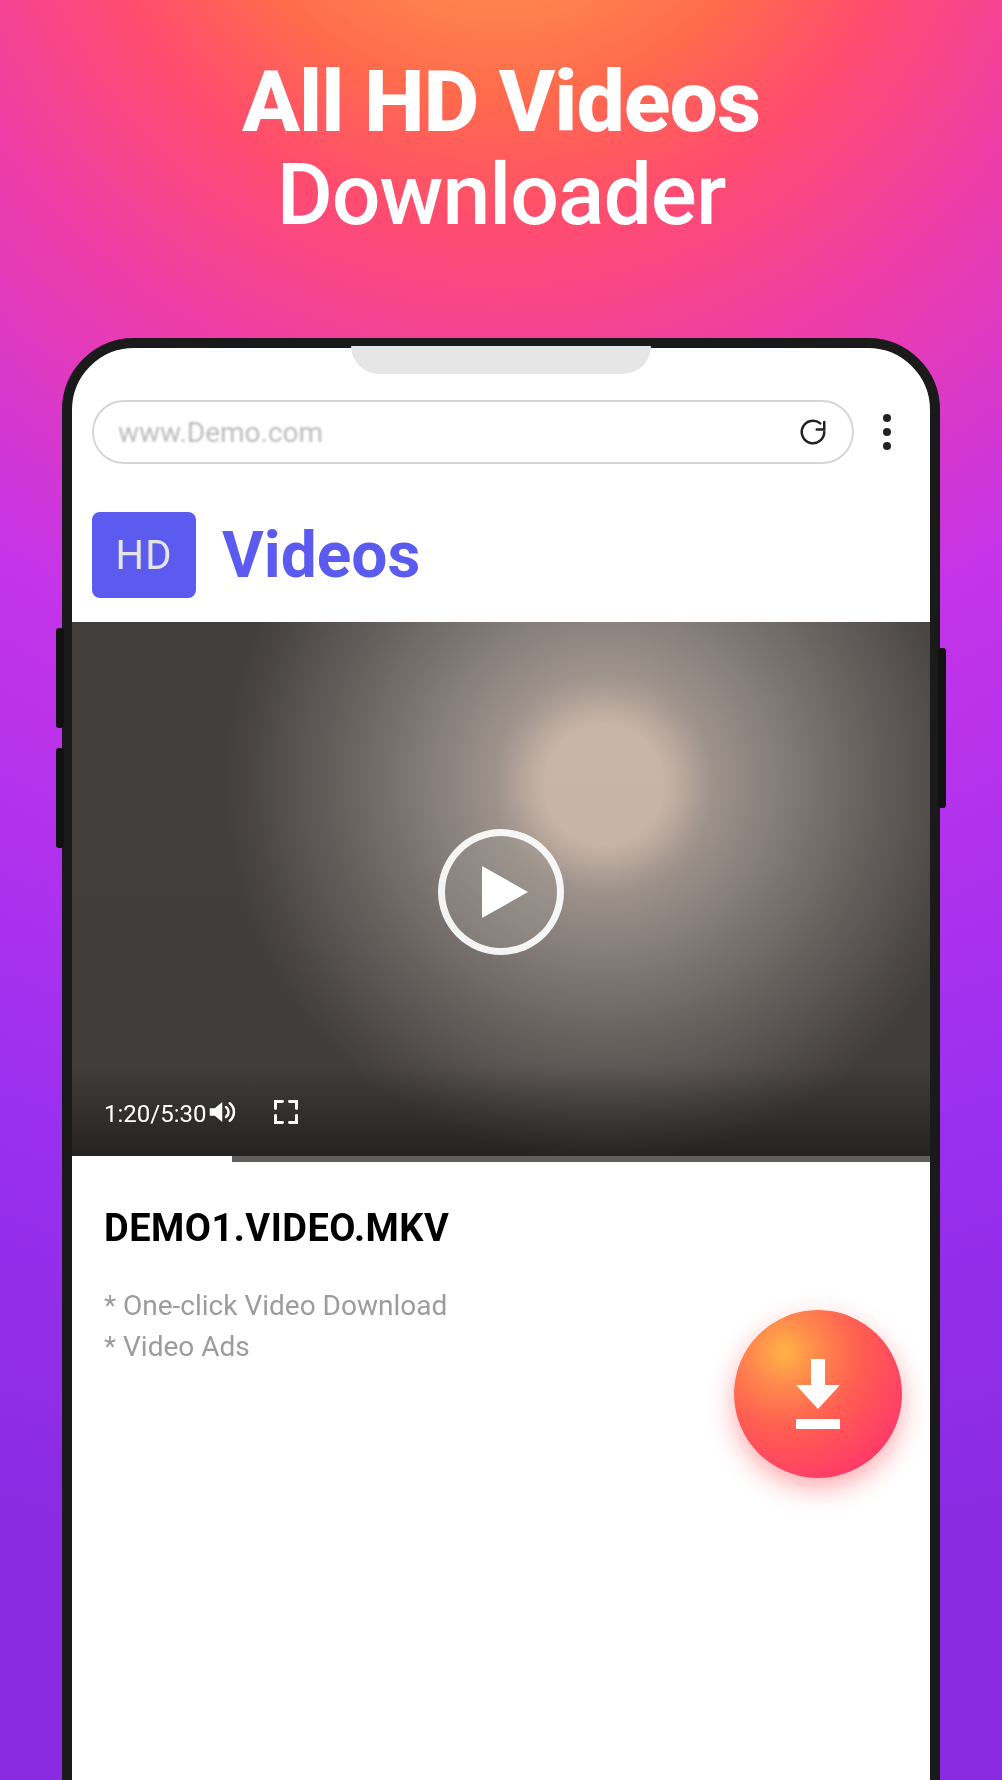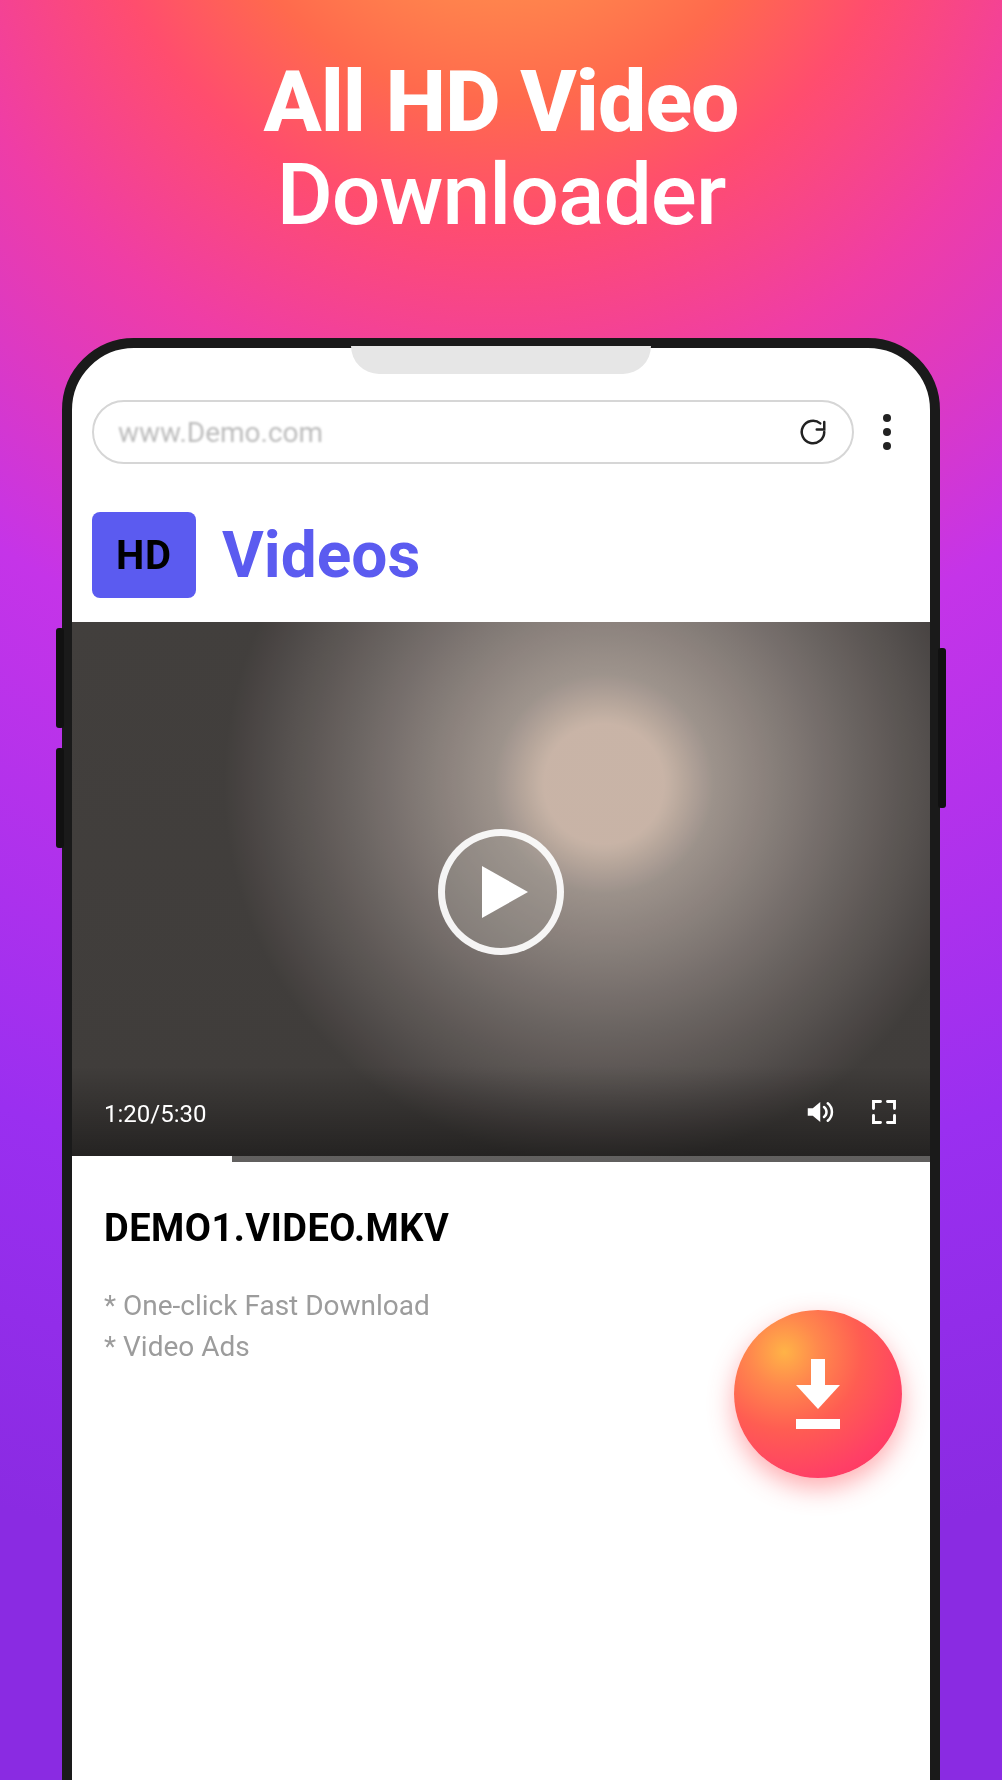--- a/index.html
+++ b/index.html
@@ -35,21 +35,21 @@
   flex:1;border:2px solid #d6d6d6;border-radius:34px;height:64px;
   display:flex;align-items:center;padding:0 24px;justify-content:space-between;
 }
 .addr-text{color:#bcbcbc;font-size:28px;filter:blur(1px);}
 .refresh-icon{display:flex;align-items:center;justify-content:center;color:#333;}
 .menu-dots{width:30px;display:flex;flex-direction:column;align-items:center;gap:6px;margin-left:18px;}
 .menu-dots span{width:8px;height:8px;background:#222;border-radius:50%;}
 
 .sect-row{display:flex;align-items:center;padding:38px 20px 24px 20px;gap:26px;}
 .hd-badge{
-  background:#5b5bf0;color:#000000;font-weight:700;font-size:40px;width:104px;height:86px;
+  background:#5b5bf0;color:#e5e5e5;font-weight:400;font-size:40px;width:104px;height:86px;
   display:flex;align-items:center;justify-content:center;border-radius:8px;letter-spacing:1px;
 }
 .sect-title{color:#5b5bf0;font-weight:700;font-size:64px;}
 
 .video-box{margin:0 0 0 0;position:relative;height:540px;background:#2a2a2a;}
 .vid-photo{
   position:absolute;inset:0;
   background:
     radial-gradient(circle at 62% 30%, rgba(215,185,165,.95) 0 60px, rgba(166,150,140,.88) 110px, rgba(110,100,96,.9) 240px, rgba(60,55,53,.95) 380px),
     linear-gradient(180deg,#8b8581 0%,#6f6b67 60%,#5a5653 100%);
@@ -57,21 +57,21 @@
 }
 .play-btn{
   position:absolute;top:50%;left:50%;transform:translate(-50%,-50%);
   width:126px;height:126px;border-radius:50%;border:7px solid rgba(255,255,255,.92);
   background:rgba(160,155,150,.30);display:flex;align-items:center;justify-content:center;
 }
 .play-btn svg{margin-left:8px;}
 .vid-overlay{
   position:absolute;left:0;right:0;bottom:0;height:96px;
   background:linear-gradient(180deg,rgba(0,0,0,0),rgba(0,0,0,.45));
-  display:flex;align-items:center;padding:0 32px;justify-content:space-between;color:#fff;
+  display:flex;align-items:center;padding:0 32px;color:#fff;
 }
 .vid-time{font-size:24px;}
 .vid-ctrl{display:flex;align-items:center;gap:36px;}
 .vid-progress{
   position:absolute;left:0;bottom:0;height:6px;width:100%;background:rgba(255,255,255,.28);
 }
 .vid-progress .bar{width:160px;height:100%;background:#fff;}
 
 .info{padding:44px 32px 0 32px;position:relative;}
 .fname{font-weight:700;font-size:38px;letter-spacing:.5px;color:#000;}
@@ -84,21 +84,21 @@
   display:flex;align-items:center;justify-content:center;
   box-shadow:0 10px 26px rgba(255,70,80,.45);
 }
 .dl-btn svg{display:block;}
 </style>
 </head>
 <body>
 
 <div class="bg">
   <div class="hero-title">
-    <div class="line1">All HD Video</div>
+    <div class="line1">All HD Videos</div>
     <div class="line2">Downloader</div>
   </div>
 
   <div class="phone">
     <div class="phone-notch"></div>
     <div class="phone-side-btn pbtn-l1"></div>
     <div class="phone-side-btn pbtn-l2"></div>
     <div class="phone-side-btn pbtn-r1"></div>
 
     <div class="screen">
@@ -149,21 +149,21 @@
           </div>
         </div>
         <div class="vid-progress">
             <div class="bar"></div>
           </div>
       </div>
 
       <div class="info">
         <div class="fname">DEMO1.VIDEO.MKV</div>
         <div class="features">
-          <div>* One-click Fast Download</div>
+          <div>* One-click Video Download</div>
           <div>* Video Ads</div>
         </div>
 
         <div class="dl-btn">
           <svg width="72" height="82" viewBox="0 0 72 82">
             <path d="M36 6 V46" stroke="#fff" stroke-width="14" stroke-linecap="butt"></path>
             <path d="M14 32 L36 56 L58 32" fill="#fff"></path>
             <rect x="14" y="66" width="44" height="10" fill="#fff"></rect>
           </svg>
         </div>

